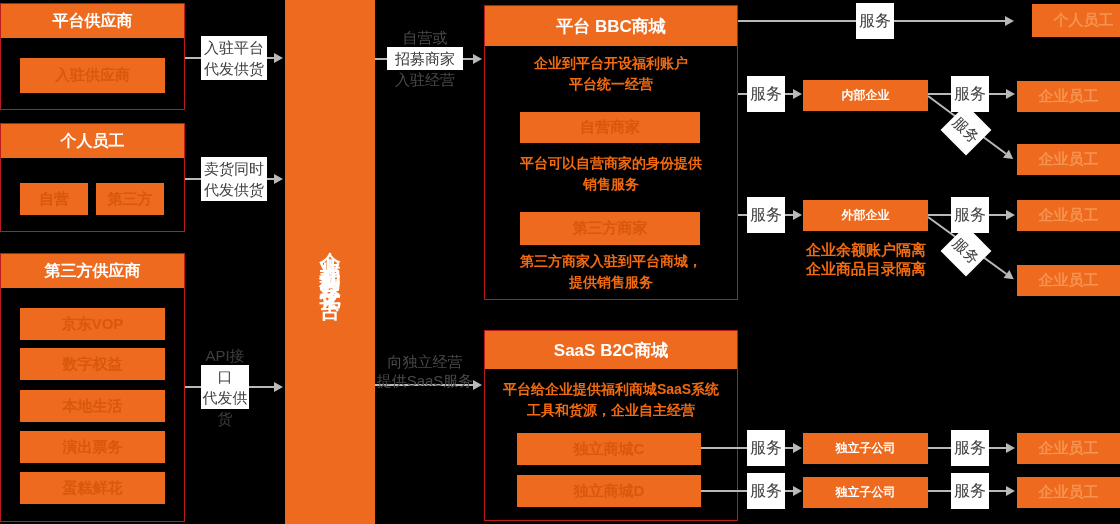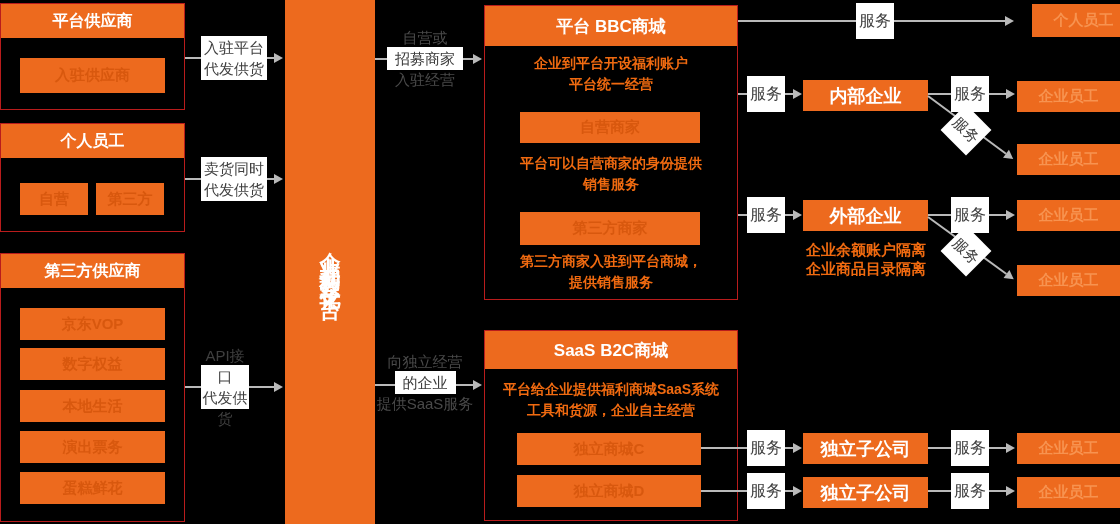--- a/index.html
+++ b/index.html
@@ -9,21 +9,21 @@
   
   .group{border:1px solid #b91c1c;background:#000;z-index:1;}
   .group-hd{background:#ED6A1E;color:#fff;font-weight:bold;display:flex;
             align-items:center;justify-content:center;}
   .hd16{font-size:16px;} .hd17{font-size:17px;}
   
   .node{background:#ED6A1E;display:flex;align-items:center;justify-content:center;
         font-weight:bold;z-index:1;}
   .t-dim{color:#D8580E;font-size:15px;}      
   .t-light{color:#F79350;font-size:15px;}    
-  .t-white{color:#fff;font-size:18px;}
+  .t-white{color:#fff;font-size:12px;}
   
   .odesc{color:#F06A10;font-weight:bold;font-size:14px;text-align:center;z-index:2;}
   .onote{color:#F06A10;font-weight:bold;font-size:15px;text-align:center;line-height:19px;z-index:2;}
   
   .wlab{background:#fff;color:#3F3F3F;font-size:15px;line-height:21px;text-align:center;
         display:flex;flex-direction:column;align-items:center;justify-content:center;z-index:3;}
   .svc{width:38px;height:36px;background:#fff;color:#3F3F3F;font-size:16px;
        display:flex;align-items:center;justify-content:center;z-index:3;}
   .mid3{text-align:center;font-size:15px;line-height:19px;color:#4A4A4A;z-index:3;}
   .mid3 .onwhite{display:inline-block;background:#fff;color:#3A3A3A;padding:2px 8px;}
@@ -96,21 +96,20 @@
 <div class="abs mid3" style="left:378px;top:28px;width:94px">
   <div>自营或</div>
   <div><span class="onwhite">招募商家</span></div>
   <div>入驻经营</div>
 </div>
 
 <div class="abs hline" style="left:375px;top:384px;width:99px"></div>
 <div class="abs arr" style="left:473px;top:380px"></div>
 <div class="abs mid3" style="left:368px;top:352px;width:114px">
   <div>向独立经营</div>
-  <div><span class="onwhite">的企业</span></div>
   <div>提供SaaS服务</div>
 </div>
 
 <div class="abs group" style="left:484px;top:5px;width:254px;height:295px">
   <div class="group-hd hd17" style="height:40px">平台 BBC商城</div>
 </div>
 <div class="abs odesc" style="left:485px;top:55px;width:252px">企业到平台开设福利账户</div>
 <div class="abs odesc" style="left:485px;top:76px;width:252px">平台统一经营</div>
 <div class="abs node t-dim" style="left:520px;top:112px;width:180px;height:31px">自营商家</div>
 <div class="abs odesc" style="left:485px;top:155px;width:252px">平台可以自营商家的身份提供</div>

